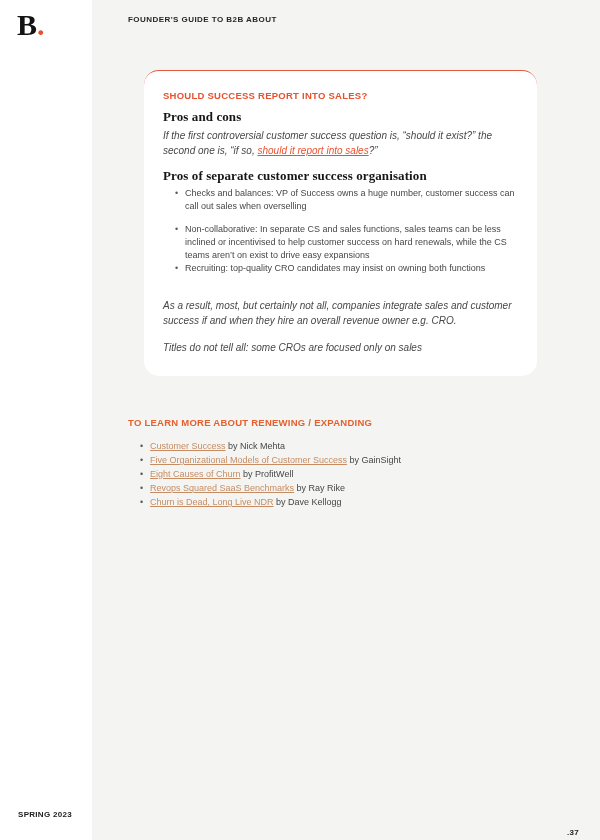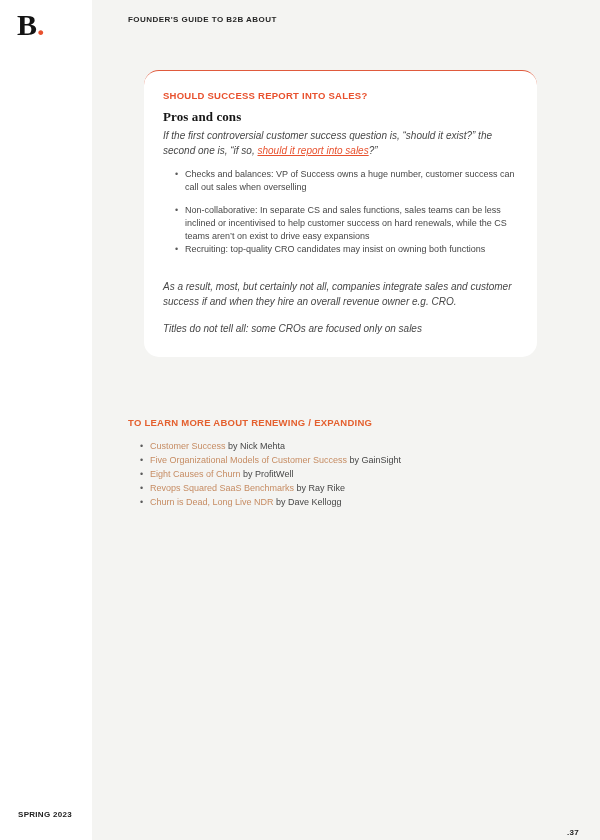--- a/index.html
+++ b/index.html
@@ -87,21 +87,21 @@
     position:relative;
     padding-left:22px;
     font-size:9px;line-height:14px;color:var(--ink);
   }
   ul.resource-list li::before{
     content:"•";
     position:absolute;left:12px;top:0;
     color:#5a5a5a;
   }
   .resource-link{
-    color:var(--muted-link);cursor:pointer;margin-top:48px;
+    color:var(--muted-link);text-decoration:underline;cursor:pointer;margin-top:48px;
   }
   .footer-left{
     position:absolute;left:18px;top:810px;
     font-size:8px;font-weight:bold;letter-spacing:.3px;color:#222;
   }
   .footer-right{
     position:absolute;right:21px;top:828px;
     font-size:8px;font-weight:bold;letter-spacing:.3px;color:#222;
   }
 </style>
@@ -113,20 +113,21 @@
 <div class="brand"><span>B</span><span class="dot">.</span></div>
 
 <div class="doc-title">FOUNDER'S GUIDE TO B2B ABOUT</div>
 
 <div class="card">
   <div class="card-title">SHOULD SUCCESS REPORT INTO SALES?</div>
 
   <div class="serif-heading">Pros and cons</div>
   <p class="body-text para"><span>If the first controversial customer success question is, “should it exist?” the second one is, “if so, </span><a class="inline-link">should it report into sales</a><span>?”</span></p>
 
+  <div class="serif-heading">Pros of separate customer success organisation</div>
   <ul class="bullets">
     <li>Checks and balances: VP of Success owns a huge number, customer success can call out sales when overselling</li>
   </ul>
 
   <ul class="bullets">
     <li>Non-collaborative: In separate CS and sales functions, sales teams can be less inclined or incentivised to help customer success on hard renewals, while the CS teams aren’t on exist to drive easy expansions</li>
     <li>Recruiting: top-quality CRO candidates may insist on owning both functions</li>
   </ul>
 
   <div class="outro-gap"></div>

